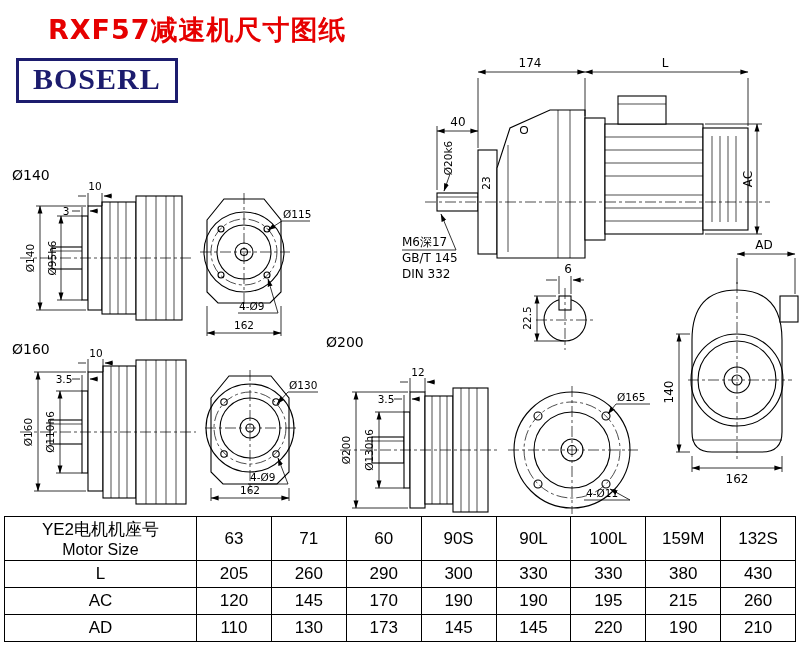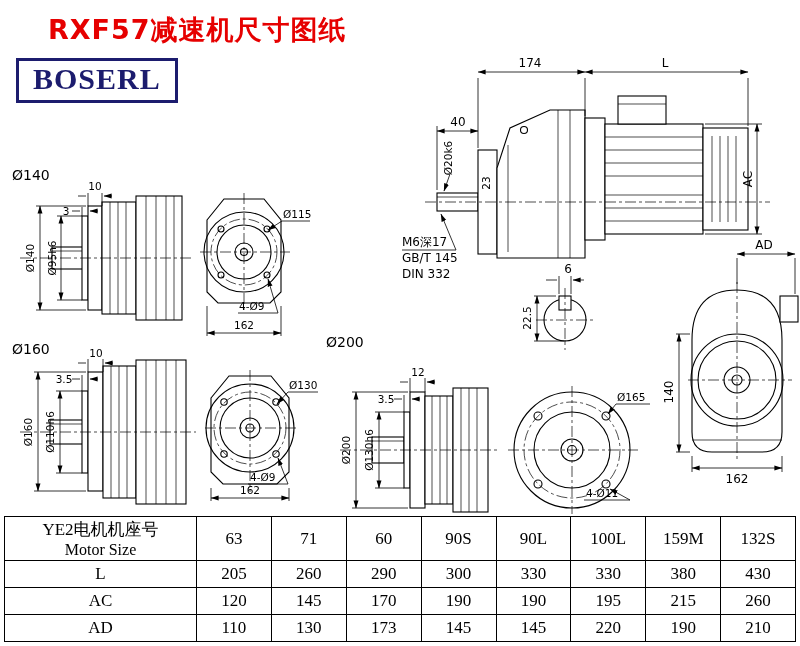--- a/index.html
+++ b/index.html
@@ -14,21 +14,21 @@
   svg.drawing { position:absolute; left:0; top:0; }
   svg text { font-family:"DejaVu Sans", sans-serif; font-size:12px; fill:#000; }
   svg text.sm { font-size:10.5px; }
   svg text.lg { font-size:14px; }
   .fw   { fill:#fff; stroke:#000; stroke-width:1.1; }
   .ln   { fill:none; stroke:#000; stroke-width:1.1; }
   .thin { fill:none; stroke:#000; stroke-width:0.7; }
   .cl   { fill:none; stroke:#000; stroke-width:0.7; stroke-dasharray:11 3 3 3; }
   .dln  { fill:none; stroke:#000; stroke-width:0.8; }
   .tbl { position:absolute; left:4px; top:516px; width:792px; border-collapse:collapse;
-         table-layout:fixed; font-family:Liberation Serif, serif; color:#000;border-radius:17px; }
+         table-layout:fixed; font-family:Liberation Sans, sans-serif; color:#000;border-radius:17px; }
   .tbl td { border:1px solid #000; text-align:center; vertical-align:middle; padding:0; font-size:17px; }
   .tbl tr { height:27px; }
   .tbl tr.hdr { height:44px; }
   .hdr .cn { font-size:17px; line-height:21px; }
   .hdr .en { font-size:16px; line-height:19px; }
 </style>
 </head>
 <body>
 
 <div class="screen">

